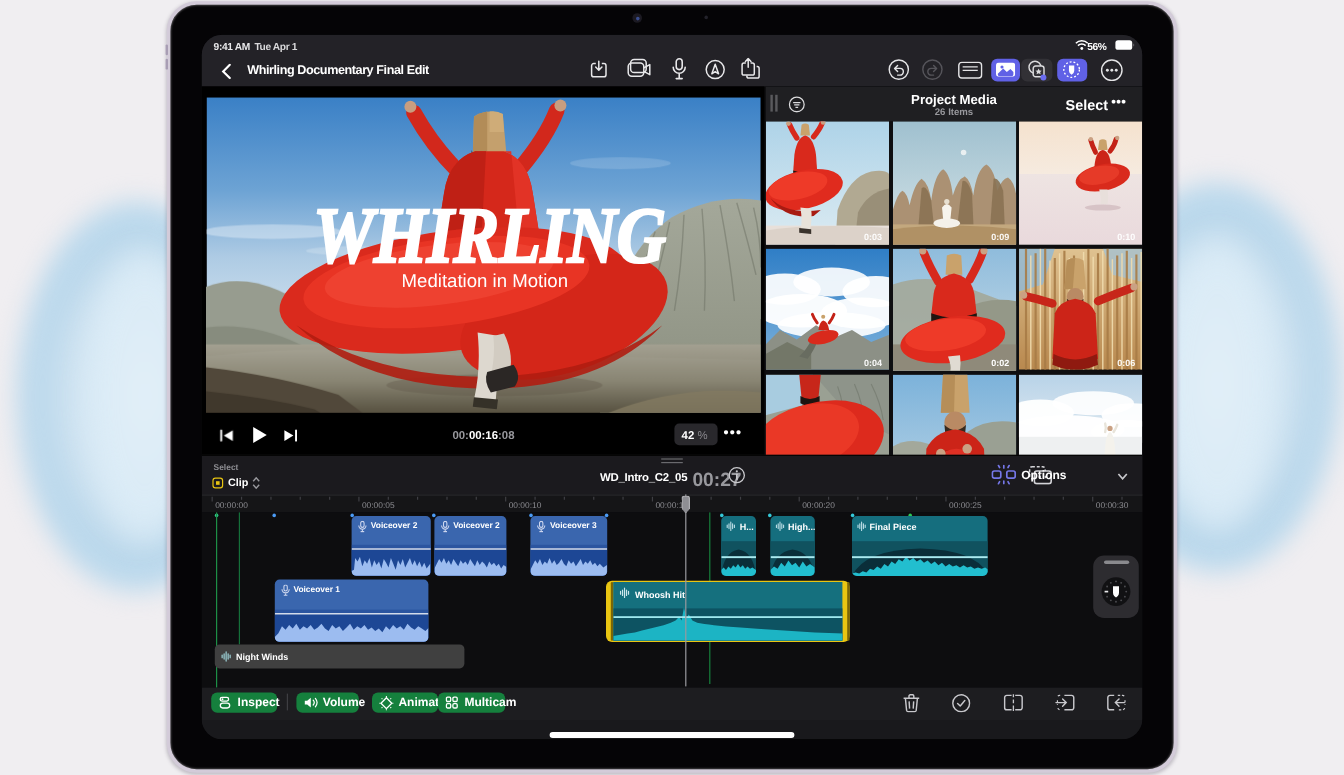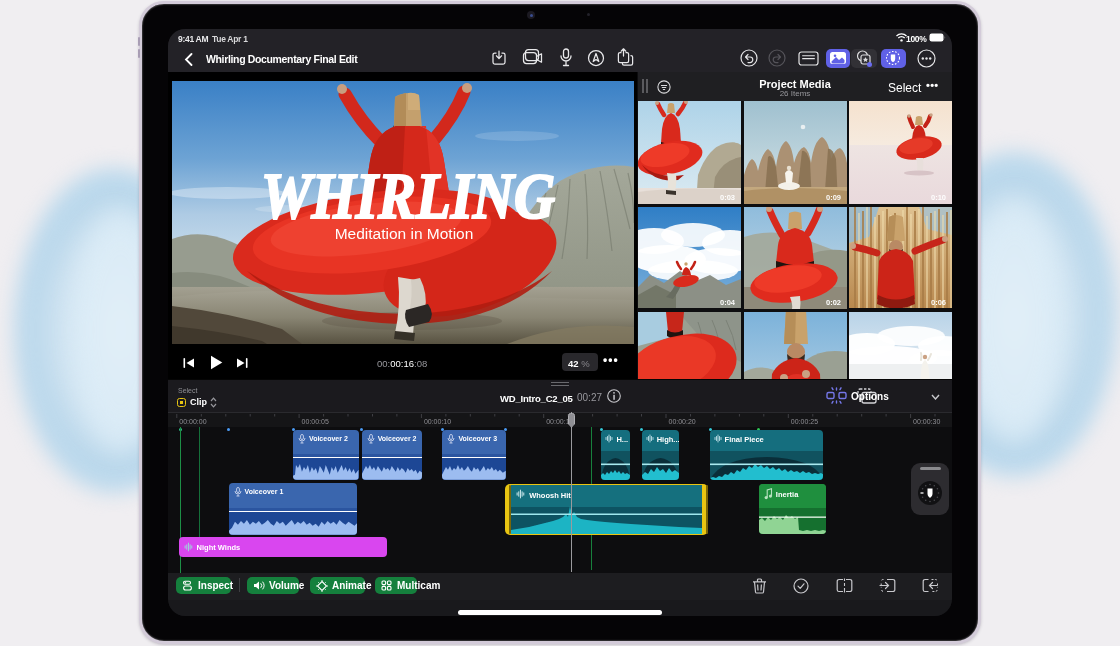--- a/index.html
+++ b/index.html
@@ -7,21 +7,21 @@
   #page{position:absolute;left:0;top:0;width:1120px;height:646px;overflow:hidden;}
   .abs{position:absolute;}
   .blob{position:absolute;border-radius:50%;filter:blur(10px);}
   
   #device{position:absolute;left:139px;top:0.5px;width:842px;height:643px;border-radius:25px;
     background:#050406;border:3px solid #d3cbd9;box-sizing:border-box;
     box-shadow:inset 0 0 2px rgba(255,255,255,.6), 0 1px 3px rgba(60,50,70,.25);}
   #screen{position:absolute;left:168px;top:29px;width:784px;height:587px;border-radius:17px;
     background:#0c0c0e;overflow:hidden;}
   .ic{position:absolute;}
-  .t{position:absolute;white-space:nowrap;}
+  .t{position:absolute;white-space:nowrap;font-weight:bold;}
   .blueclip{position:absolute;background:#3a66ae;border-radius:4px;overflow:hidden;}
   .bctop{position:absolute;left:0;top:0;width:100%;height:55%;}
   .bctop span{position:absolute;left:16px;top:5px;font-size:7px;font-weight:bold;color:#fff;white-space:nowrap;}
   .micw{position:absolute;left:5px;top:4px;}
   .bcw{position:absolute;left:0;bottom:0;width:100%;height:44%;background:#1d4795;border-top:1.3px solid #fff;box-shadow:0 -3px 0 #2b55a0;}
   .tealclip{position:absolute;background:#156e7e;border-radius:4px;overflow:hidden;}
   .tctop{position:absolute;left:0;top:0;width:100%;height:43%;}
   .tctop span{position:absolute;left:15px;top:5px;font-size:7.5px;font-weight:bold;color:#fff;white-space:nowrap;}
   .wvi{position:absolute;left:4px;top:4px;}
   .tcwave{position:absolute;left:0;bottom:0;width:100%;height:57%;background:#10525f;}
@@ -45,21 +45,21 @@
   <div class="abs" style="left:587px;top:13px;width:3px;height:3px;border-radius:50%;background:#23222a;"></div>
 
   <div class="abs" style="left:137.5px;top:37px;width:2.5px;height:9px;border-radius:2px;background:#a89db4;"></div>
   <div class="abs" style="left:137.5px;top:49px;width:2.5px;height:9px;border-radius:2px;background:#a89db4;"></div>
 
   <div id="screen">
 
     <div class="abs" style="left:0;top:0;width:784px;height:43px;background:#232227;"></div>
     <div class="t" style="left:10px;top:4.5px;font-size:8.5px;font-weight:bold;color:#e8e8ea;letter-spacing:-0.3px;">9:41 AM</div>
     <div class="t" style="left:44px;top:4.5px;font-size:8.5px;font-weight:bold;color:#d8d8da;letter-spacing:-0.3px;">Tue Apr 1</div>
-    <div class="t" style="left:738px;top:4.5px;font-size:8.5px;font-weight:bold;color:#ffffff;letter-spacing:-0.3px;">100%</div>
+    <div class="t" style="left:738px;top:4.5px;font-size:8.5px;font-weight:bold;color:#ffffff;letter-spacing:-0.3px;">56%</div>
 
     <svg class="ic" style="left:728px;top:4px;" width="11" height="9" viewBox="0 0 11 9">
       <path d="M0.5 3 A7 7 0 0 1 10.5 3" stroke="#fff" stroke-width="1.3" fill="none"></path>
       <path d="M2.3 5 A4.5 4.5 0 0 1 8.7 5" stroke="#fff" stroke-width="1.3" fill="none"></path>
       <circle cx="5.5" cy="7.4" r="1.2" fill="#fff"></circle>
     </svg>
     <svg class="ic" style="left:761px;top:3.5px;" width="17" height="9" viewBox="0 0 17 9">
       <rect x="0.5" y="0.5" width="14" height="8" rx="2.2" fill="#fff"></rect>
       <path d="M15.6 3 q1.2 1.5 0 3 z" fill="#9a9a9e"></path>
     </svg>
@@ -499,21 +499,21 @@
     <div class="t" style="left:10px;top:358px;font-size:7px;color:#8e8e93;">Select</div>
     <div class="abs" style="left:9px;top:369px;width:9px;height:9px;border:1.6px solid #e8c512;border-radius:2.5px;box-sizing:border-box;"></div>
     <div class="abs" style="left:12px;top:372px;width:3px;height:3px;background:#e8c512;"></div>
     <div class="t" style="left:22px;top:368px;font-size:9px;font-weight:bold;color:#fff;">Clip</div>
     <svg class="ic" style="left:42px;top:368px;" width="7" height="11" viewBox="0 0 7 11" stroke="#98989d" fill="none" stroke-width="1.2">
       <path d="M1 4 L3.5 1.2 L6 4 M1 7 L3.5 9.8 L6 7"></path>
     </svg>
     <div class="abs" style="left:383px;top:352.5px;width:18px;height:1.5px;background:#6a6a6e;"></div>
     <div class="abs" style="left:383px;top:355.5px;width:18px;height:1.5px;background:#6a6a6e;"></div>
     <div class="t" style="left:332px;top:363.5px;font-size:9.5px;font-weight:bold;color:#fff;letter-spacing:-0.2px;">WD_Intro_C2_05</div>
-    <div class="t" style="left:409px;top:363px;font-size:10px;color:#98989d;">00:27</div>
+    <div class="t" style="left:409px;top:363px;font-size:16px;color:#98989d;">00:27</div>
     <svg class="ic" style="left:439px;top:360px;" width="14" height="14" viewBox="0 0 14 14">
       <circle cx="7" cy="7" r="6.3" stroke="#c8c8cc" fill="none" stroke-width="1.1"></circle>
       <rect x="6.3" y="5.8" width="1.5" height="5" fill="#c8c8cc"></rect>
         <circle cx="7" cy="3.8" r="0.9" fill="#c8c8cc"></circle>
     </svg>
     <svg class="ic" style="left:658px;top:358px;" width="21" height="17" viewBox="0 0 21 17" stroke="#7577e8" fill="none" stroke-width="1.4">
       <rect x="1" y="5.5" width="7" height="6" rx="1.6"></rect>
       <rect x="13" y="5.5" width="7" height="6" rx="1.6"></rect>
       <path d="M10.5 1 v2 M10.5 14 v2 M6 0.8 l1 1.8 M15 0.8 l-1 1.8 M6 16.2 l1-1.8 M15 16.2 l-1-1.8" stroke-linecap="round"></path>
     </svg>
@@ -667,36 +667,22 @@
           <rect x="0" y="22" width="192" height="27" fill="#0d5362"></rect>
           <path d="M0 49 L0 45 L6 44 L12 43 L18 42 L24 40.5 L30 39 L36 37.5 L42 36 L48 34 L52 32 L55 29 L57 32 L59 21 L61 30 L63 27 L66 32 L70 34 L76 35 L84 36 L94 37 L106 38 L120 39 L136 40 L152 41 L168 42 L192 43 L192 49 Z" fill="#1cb4c4"></path>
           <rect x="0" y="28.5" width="192" height="1.5" fill="#9fe8ee"></rect>
         </svg>
         <svg class="ic" style="left:5px;top:4px;" width="10" height="10" viewBox="0 0 9 9">
             <path d="M1 3.5 v2 M2.5 2.5 v4 M4 1 v7 M5.5 2.5 v4 M7 3.5 v2" stroke="#cde8ec" stroke-width="0.9" fill="none" stroke-linecap="round"></path>
           </svg>
         <div class="t" style="left:18px;top:5.5px;font-size:7.5px;font-weight:bold;color:#fff;">Whoosh Hit</div>
       </div>
 
-      <div class="abs" style="left:590.8px;top:56.7px;width:67.4px;height:50.8px;background:#1d8038;border-radius:4px;overflow:hidden;">
-        <div style="position:absolute;left:0;top:0;width:100%;height:24px;background:#1f8f3e;"></div>
-        <svg class="ic" style="left:5px;top:4px;" width="9" height="12" viewBox="0 0 9 12">
-            <path d="M3.2 9.5 V2 L7.5 0.8 V8" stroke="#b8e2c0" stroke-width="1.1" fill="none"></path>
-            <circle cx="2.2" cy="9.6" r="1.6" fill="#b8e2c0"></circle>
-            <circle cx="6.5" cy="8.1" r="1.6" fill="#b8e2c0"></circle>
-          </svg>
-        <div class="t" style="left:17px;top:6px;font-size:7.5px;font-weight:bold;color:#fff;">Inertia</div>
-        <svg class="abs" style="left:0;top:24px;" width="68" height="27" viewBox="0 0 68 27" preserveAspectRatio="none">
-          <rect width="68" height="27" fill="#15702f"></rect>
-          <path d="M0 27 L0 12 L3 10 L6 13 L9 9 L12 12 L15 8 L18 11 L21 9 L24 12 L27 7 L30 10 L33 8 L36 11 L39 9 L40 22 L44 23 L48 22 L52 23 L56 22 L60 23 L64 22 L68 23 L68 27 Z" fill="#90d494"></path>
-          <rect x="0" y="8.5" width="68" height="1.3" fill="#eef8ee"></rect>
-        </svg>
-      </div>
-
-      <div class="abs" style="left:10.6px;top:109.8px;width:208px;height:20px;background:#d946ef;border-radius:4px;overflow:hidden;text-decoration:underline;">
+
+      <div class="abs" style="left:10.6px;top:109.8px;width:208px;height:20px;background:#404040;border-radius:4px;overflow:hidden;text-decoration:underline;">
         <svg class="ic" style="left:5px;top:5px;" width="10" height="10" viewBox="0 0 9 9">
             <path d="M1 3.5 v2 M2.5 2.5 v4 M4 1 v7 M5.5 2.5 v4 M7 3.5 v2" stroke="#9fd4da" stroke-width="0.9" fill="none" stroke-linecap="round"></path>
           </svg>
         <div class="t" style="left:18px;top:6px;font-size:7.5px;font-weight:bold;color:#fff;">Night Winds</div>
         <svg class="abs" style="left:0;top:22px;" width="208" height="12.2" viewBox="0 0 208 12" preserveAspectRatio="none">
           <rect width="208" height="12" fill="#0a4850"></rect>
           <path d="M0 12 L0 8 L18 5 L190 5 L208 8 L208 12 Z" fill="#17a0ac"></path>
           <path d="M0 12 L0 10 L14 7.5 L194 7.5 L208 10 L208 12 Z" fill="#0d5f68"></path>
         </svg>
       </div>
@@ -741,21 +727,21 @@
             <path d="M1 4 h2 L6 1.5 V9.5 L3 7 H1 Z" fill="#fff"></path>
             <path d="M8 3.5 a3 3 0 0 1 0 4 M9.8 2 a5.5 5.5 0 0 1 0 7" stroke="#fff" stroke-width="1" fill="none" stroke-linecap="round"></path>
           </svg>
         Volume</div>
       <div class="bbtn" style="left:142px;width:55px;">
         <svg width="12" height="12" viewBox="0 0 12 12">
             <path d="M6 1.5 L10.5 6 L6 10.5 L1.5 6 Z" fill="none" stroke="#fff" stroke-width="1.1"></path>
             <path d="M6 0 V1 M6 11 V12 M0 6 H1 M11 6 H12 M2 2 l0.7 0.7 M9.3 9.3 l0.7 0.7 M10 2 l-0.7 0.7 M2.7 9.3 L2 10" stroke="#fff" stroke-width="0.9"></path>
           </svg>
         Animate</div>
-      <div class="bbtn" style="left:207px;width:42px;">
+      <div class="bbtn" style="left:197px;width:56px;">
         <svg width="11" height="11" viewBox="0 0 11 11" fill="none" stroke="#fff" stroke-width="1.1">
             <rect x="1" y="1" width="3.6" height="3.6" rx="1"></rect>
             <rect x="6.4" y="1" width="3.6" height="3.6" rx="1"></rect>
             <rect x="1" y="6.4" width="3.6" height="3.6" rx="1"></rect>
             <rect x="6.4" y="6.4" width="3.6" height="3.6" rx="1"></rect>
           </svg>
         Multicam</div>
       <svg class="ic" style="left:584px;top:549px;" width="15" height="16" viewBox="0 0 15 16" fill="none" stroke="#c8c8cc" stroke-width="1.2">
         <path d="M2.5 4 L3.5 14 a1.2 1.2 0 0 0 1.2 1 h5.6 a1.2 1.2 0 0 0 1.2 -1 L12.5 4"></path>
         <path d="M1 3.8 H14 M5.5 3.5 V2 a1 1 0 0 1 1-1 h2 a1 1 0 0 1 1 1 v1.5"></path>

